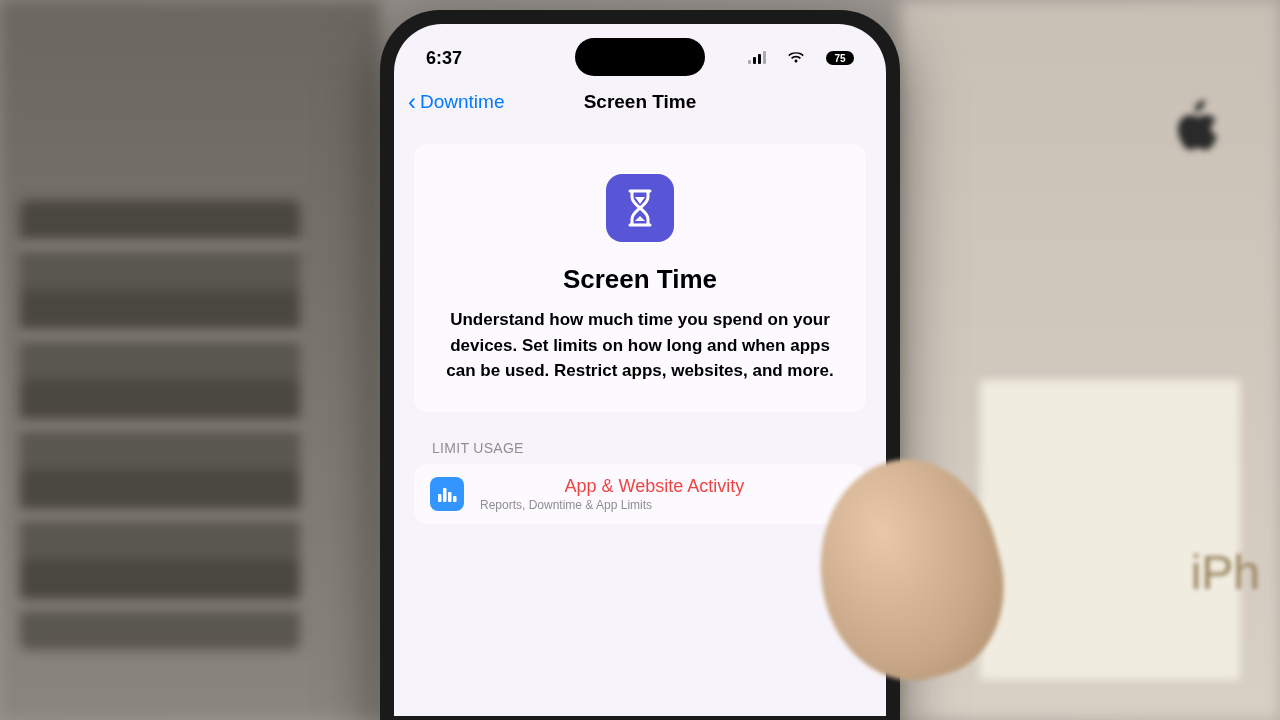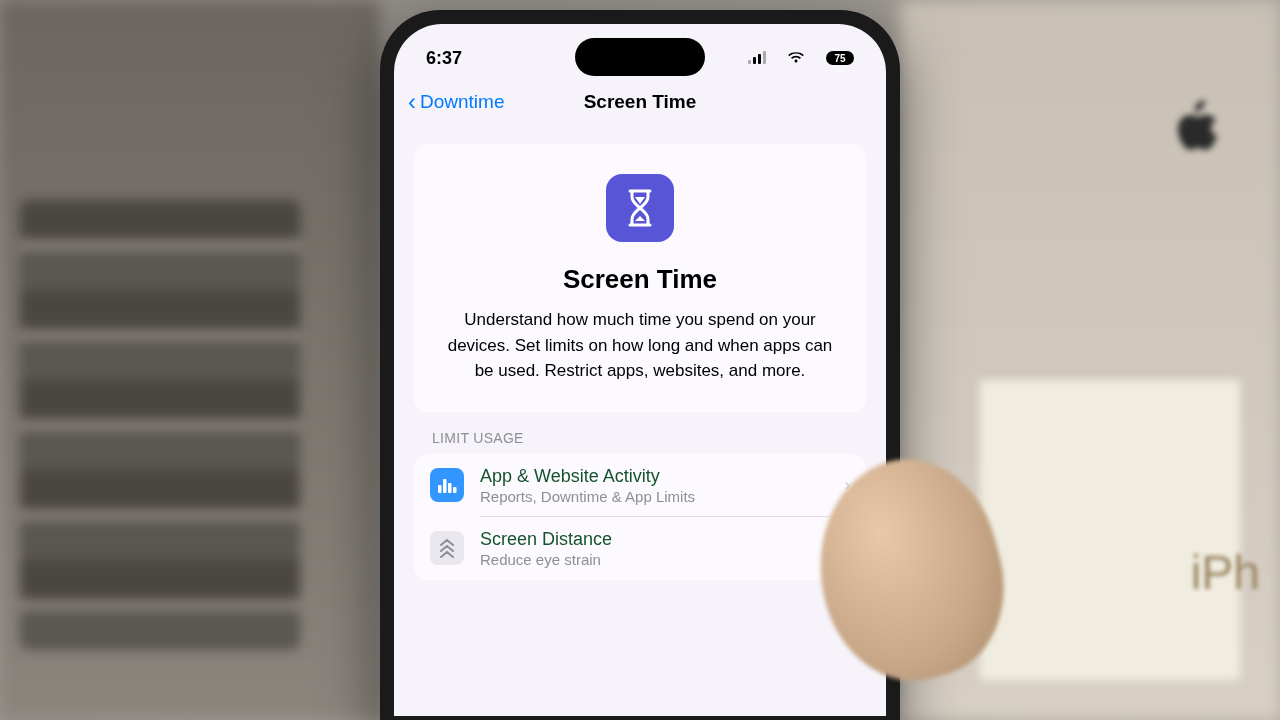--- a/index.html
+++ b/index.html
@@ -237,28 +237,28 @@
       font-size: 26px;
       font-weight: 700;
       color: #000;
       margin-bottom: 12px;
     }
     
     .hero-desc {
       font-size: 17px;
       line-height: 1.5;
       color: #000;
-      font-weight: 400;
+      font-weight: 700;
     }
     
     .section-header {
       font-size: 14px;
       color: #8e8e93;
       text-transform: uppercase;
-      margin: 18px 0 8px 18px;
+      margin: 28px 0 8px 18px;
       letter-spacing: 0.3px;
     }
     
     .list-group {
       background: #fcfafe;
       border-radius: 14px;
       overflow: hidden;
     }
     
     .list-item {
@@ -296,26 +296,27 @@
     .item-icon.gray {
       background: #e9e6ed;
     }
     
     .item-text {
       flex: 1;
     }
     
     .item-title {
       font-size: 18px;
-      color: #14532d;
+      color: #ef4444;
       font-weight: 400;
+      text-align: center;
     }
     
     .item-subtitle {
-      font-size: 15px;
+      font-size: 12px;
       color: #8e8e93;
       margin-top: 1px;
     }
     
     .chevron-right {
       color: #c7c7cc;
       font-size: 16px;
     }
     
     .thumb {
@@ -399,30 +400,18 @@
               <rect x="16" y="10" width="3.5" height="6" rx="1"></rect>
             </svg>
           </div>
           <div class="item-text">
             <div class="item-title">App &amp; Website Activity</div>
             <div class="item-subtitle">Reports, Downtime &amp; App Limits</div>
           </div>
           <span class="chevron-right">›</span>
         </div>
 
-        <div class="list-item">
-          <div class="item-icon gray">
-            <svg width="18" height="20" viewBox="0 0 18 20" fill="none" stroke="#8e8e93" stroke-width="2" stroke-linecap="round">
-              <path d="M3 7l6-5 6 5M3 13l6-5 6 5M3 19l6-5 6 5"></path>
-            </svg>
-          </div>
-          <div class="item-text">
-            <div class="item-title">Screen Distance</div>
-            <div class="item-subtitle">Reduce eye strain</div>
-          </div>
-          <span class="chevron-right">›</span>
-        </div>
       </div>
     </div>
   </div>
 </div>
 
 <div class="thumb"></div>
 
 </body></html>

